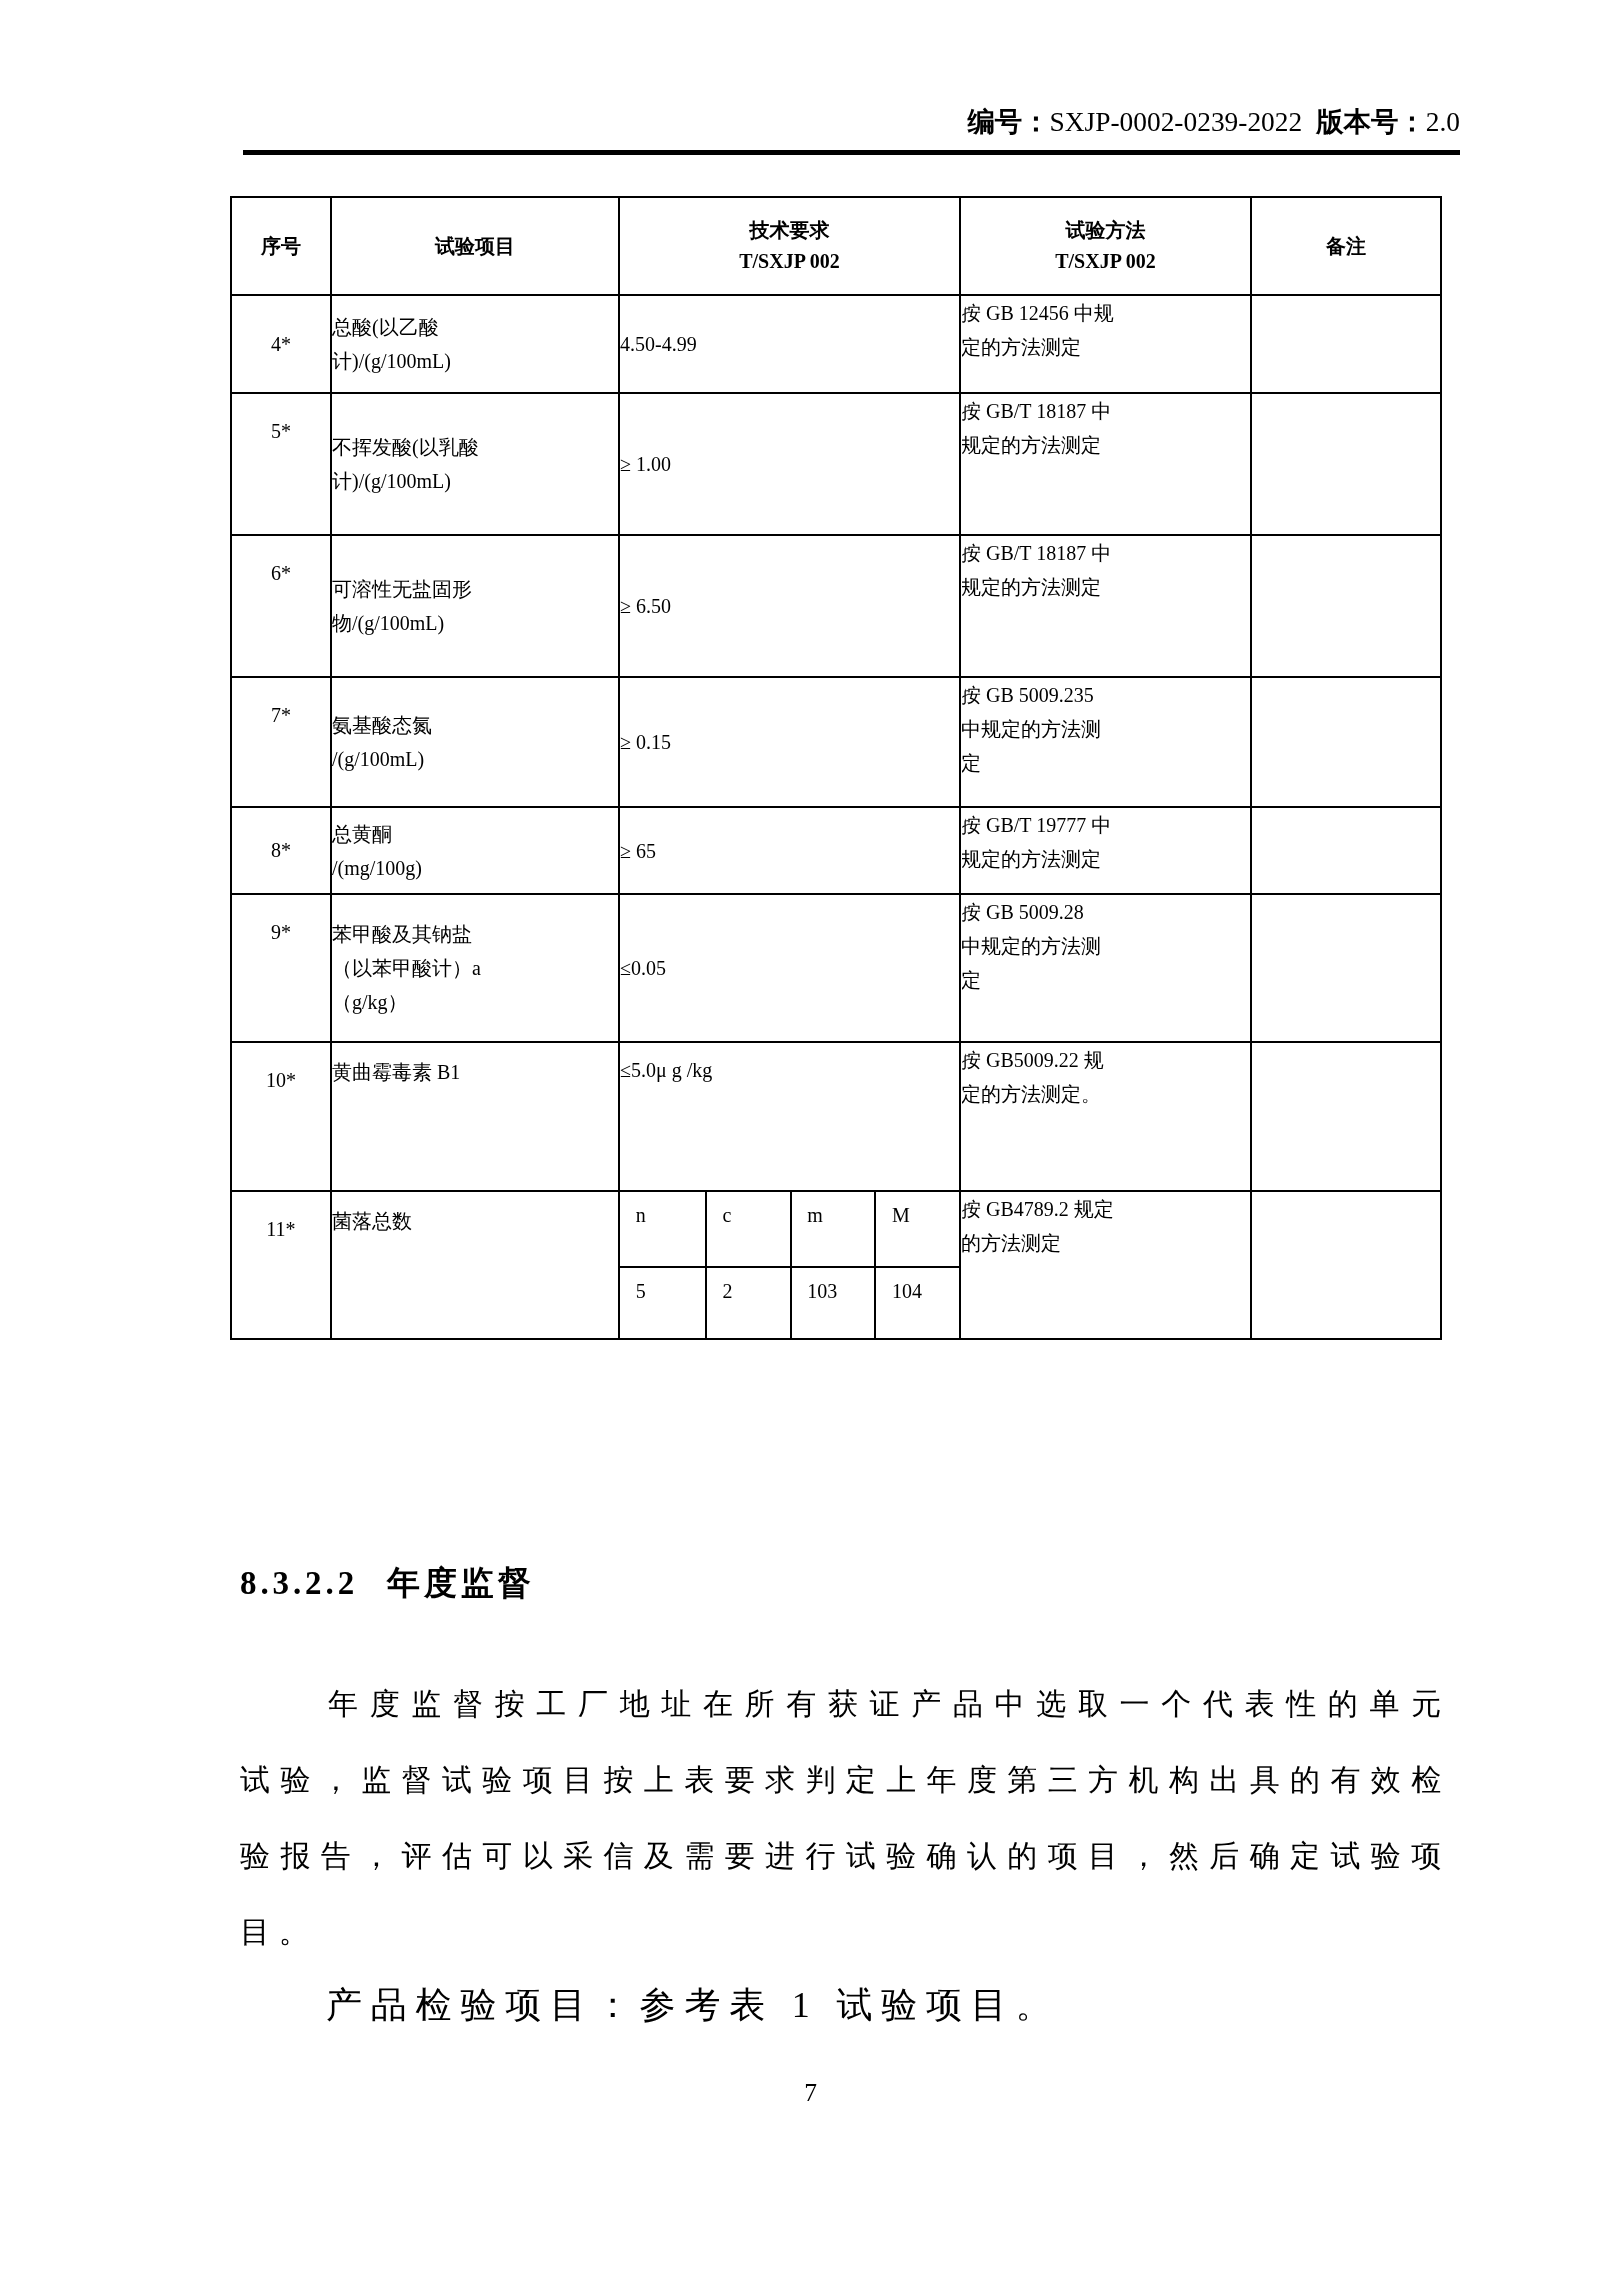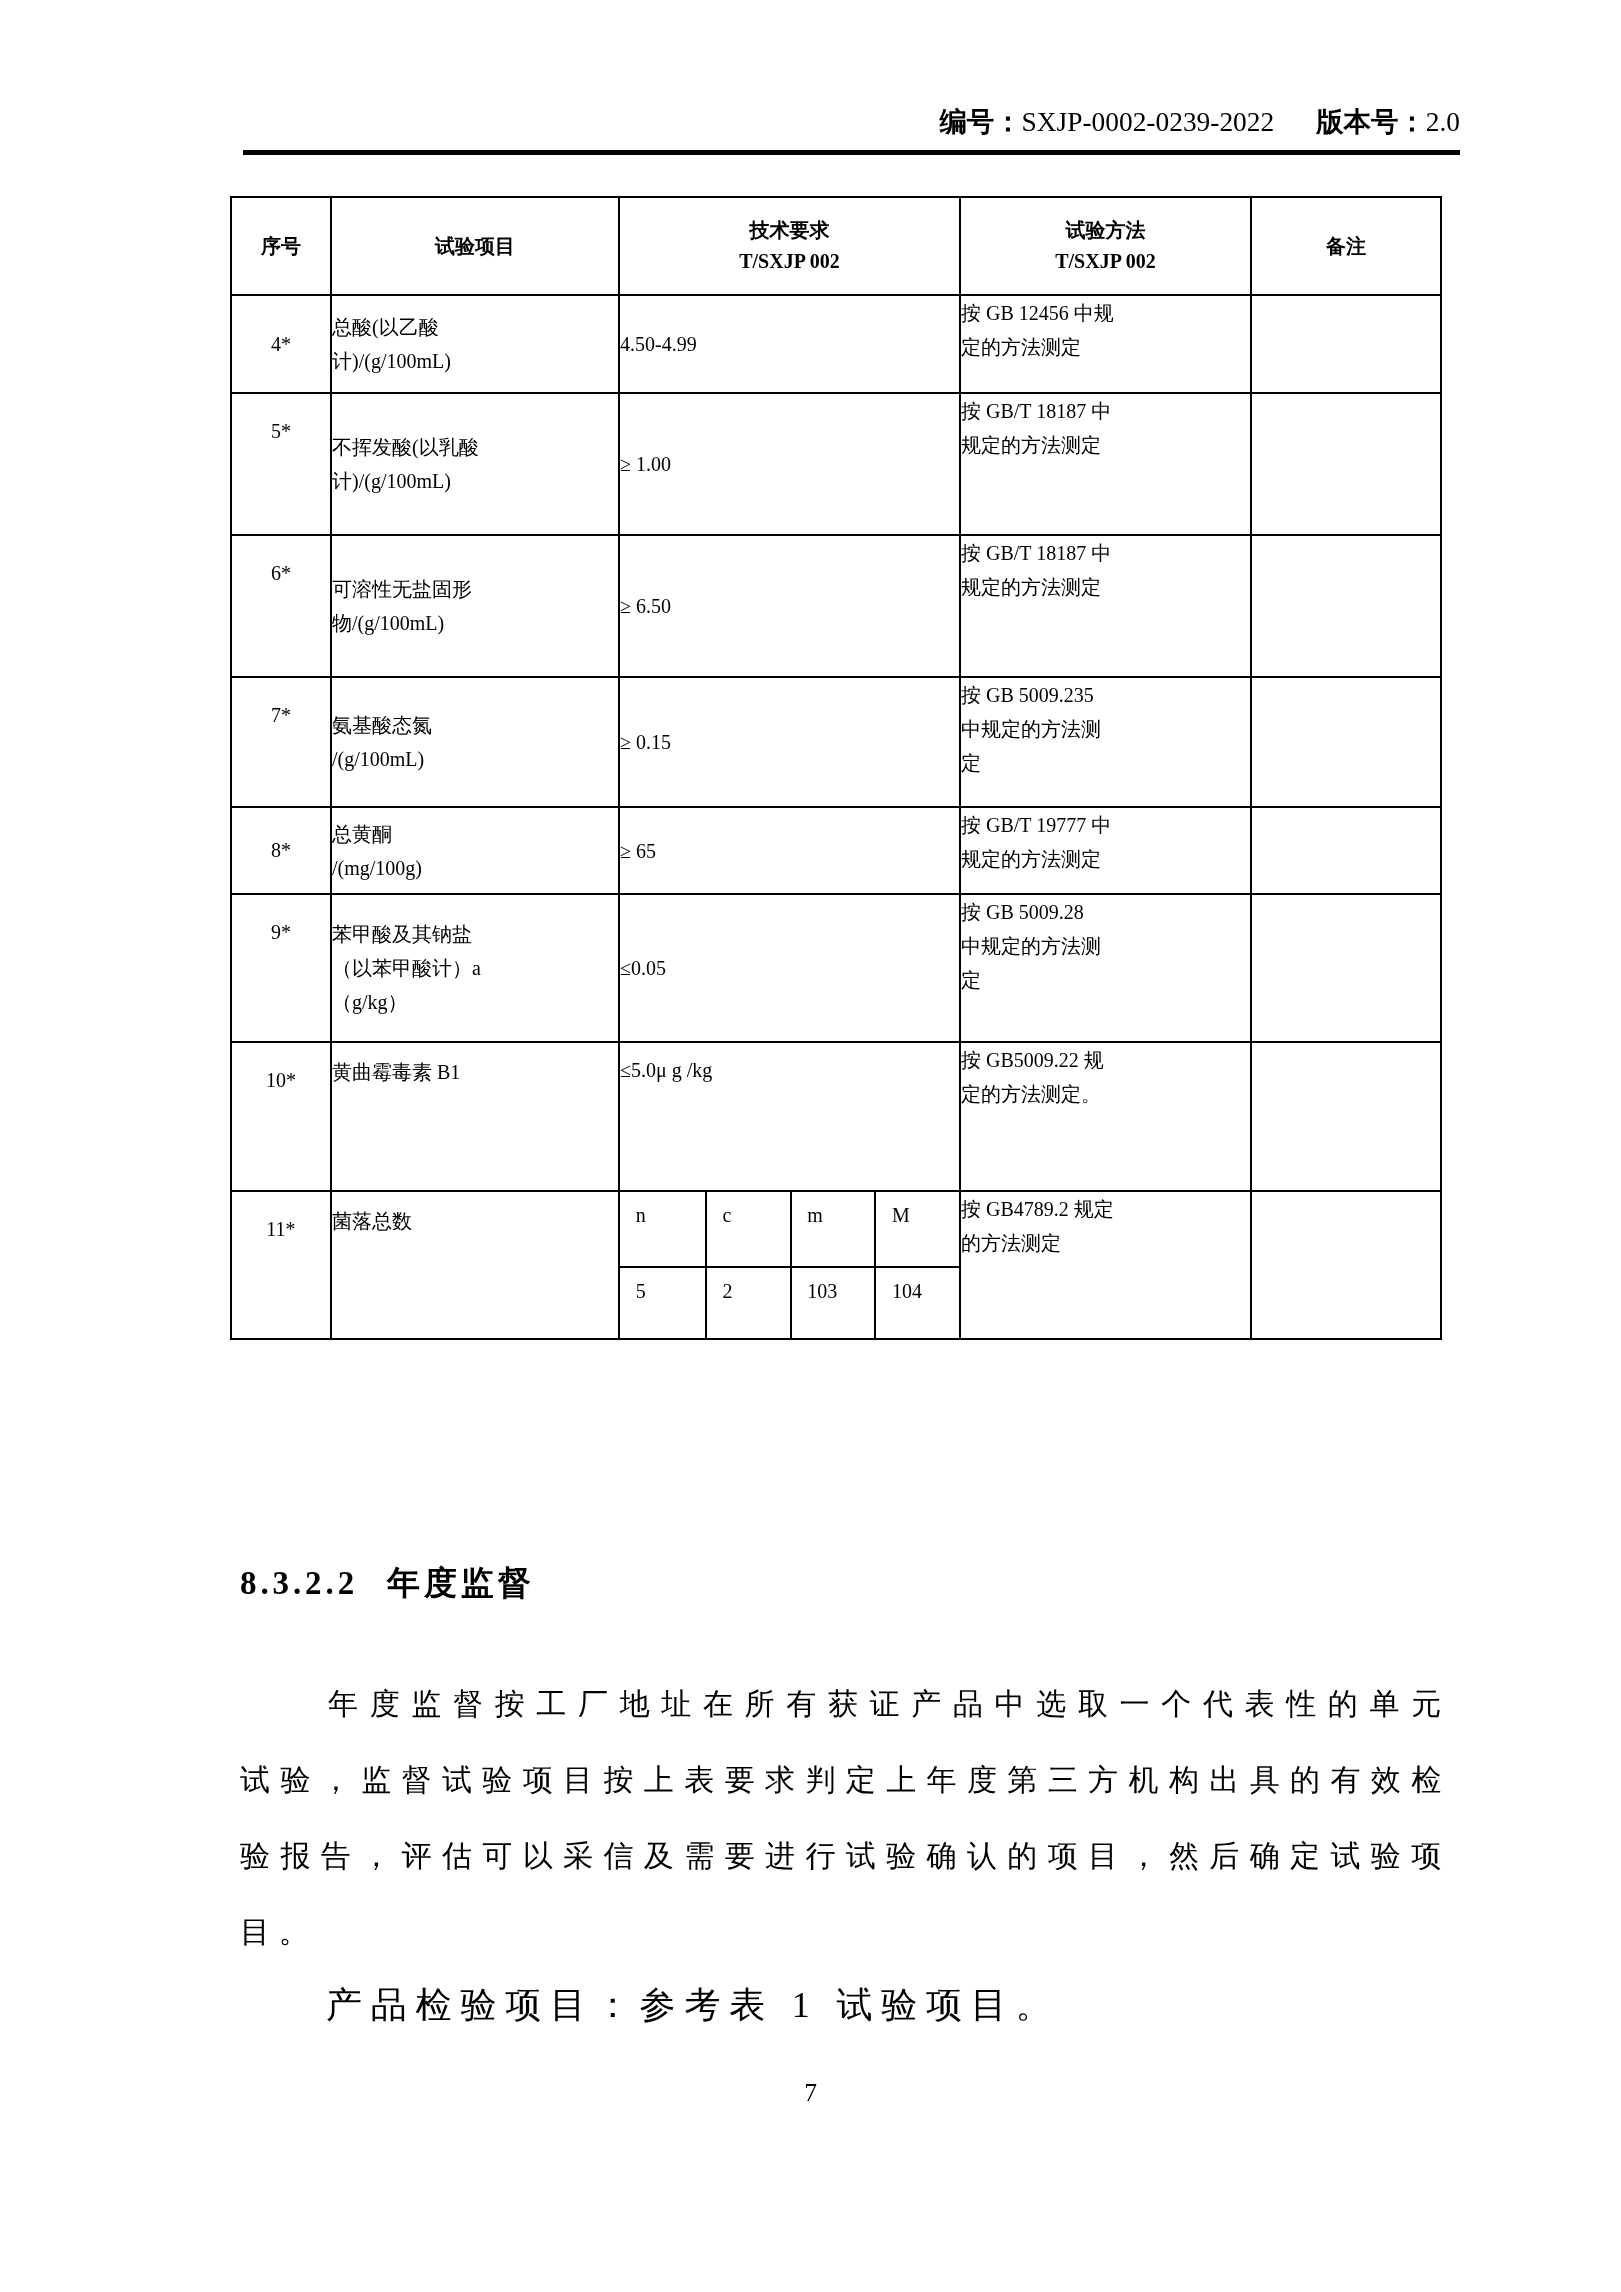--- a/index.html
+++ b/index.html
@@ -6,21 +6,21 @@
   .page {
     position:relative; width:1621px; height:2293px; margin:0 auto;
     background:#ffffff; color:#000;
     font-family:"Liberation Serif","DejaVu Serif",serif;
     overflow:hidden;
   }
 
   
   .doc-header { position:absolute; top:104px; right:161px; font-size:27.4px; white-space:nowrap; }
   .doc-header .lbl { font-weight:bold;margin-top:41px; }
-  .doc-header .ver-lbl { margin-left:42px; font-weight:bold; }
+  .doc-header .ver-lbl { margin-left:14px; font-weight:bold; }
   .header-rule { position:absolute; left:243px; top:150px; width:1217px; height:4.9px; background:#000; }
 
   
   table.main {
     position:absolute; left:230px; top:196px; width:1210px;
     border-collapse:collapse; table-layout:fixed; font-size:20px;
   }
   table.main td { border:2px solid #000; padding:0; overflow:hidden; }
   .hcell { text-align:center; vertical-align:middle; font-weight:bold; line-height:1.55; }
   .hl { display:block; }
@@ -30,21 +30,21 @@
   .no-t   { vertical-align:top; padding-top:25.5px !important; }
 
   .c-item { padding:5.9px 7.8px 5.9px 13.7px; white-space:pre-line; line-height:1.7; }
   .it-m   { vertical-align:middle; }
   .it-t   { vertical-align:top; padding-top:11.8px !important; }
 
   .c-req  { padding:5.9px 5.9px 5.9px 11.8px; white-space:pre-line; line-height:1.7; }
   .rq-m   { vertical-align:middle; }
   .rq-t   { vertical-align:top; padding-top:9.8px !important; }
 
-  .c-meth { vertical-align:top; padding:9.8px 5.9px 5.9px 11.8px; white-space:pre-line; line-height:1.7; }
+  .c-meth { vertical-align:top; padding:9.8px 5.9px 5.9px 11.8px; white-space:pre-line; line-height:1.7;border-radius:24px; }
   .c-rem  { }
 
   
   .subwrap { padding:0 !important; vertical-align:top; }
   .subgrid { display:grid; grid-template-columns:1fr 1fr 1fr 1fr; grid-template-rows:52% 48%; width:100%; }
   .sg-11 { height:146px; }
   .sg-12 { height:138px; }
   .subgrid > div { padding:11.8px 0 0 15.7px; box-sizing:border-box; }
   .subgrid > div:nth-child(2), .subgrid > div:nth-child(3), .subgrid > div:nth-child(4),
   .subgrid > div:nth-child(6), .subgrid > div:nth-child(7), .subgrid > div:nth-child(8) {

